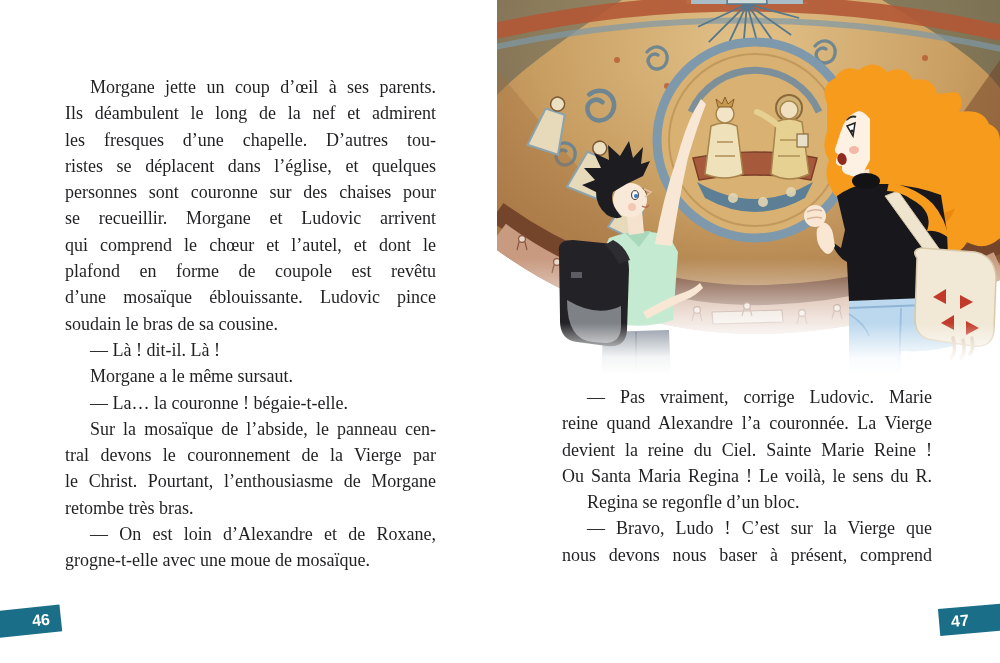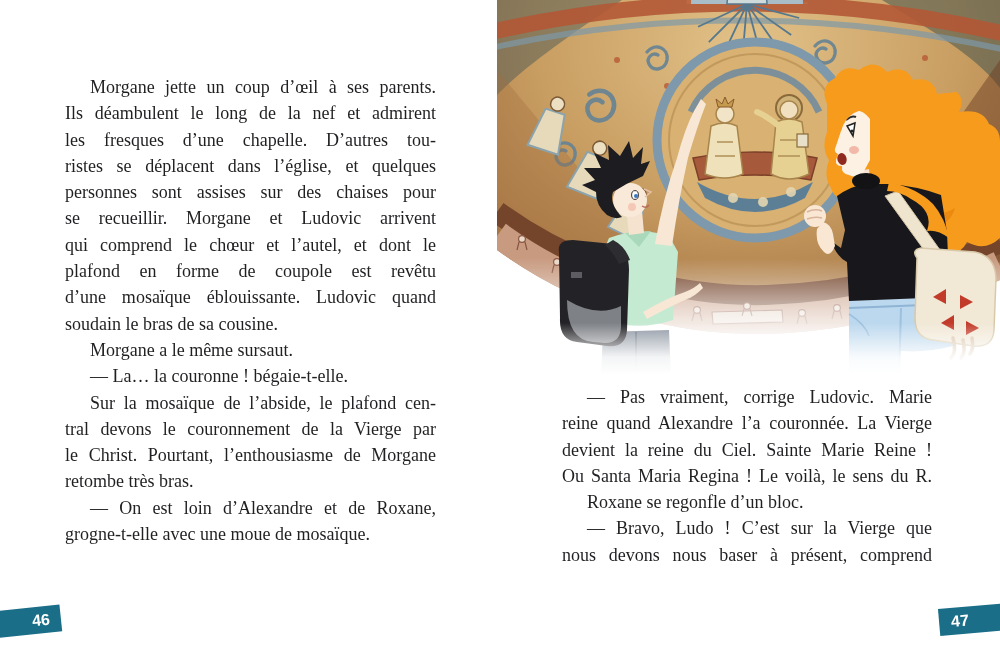--- a/index.html
+++ b/index.html
@@ -23,42 +23,43 @@
 </head>
 <body>
 
 <div class="spread">
 
   <div class="text-col left-col">
       <div class="line ind just">Morgane jette un coup d’œil à ses parents.</div>
       <div class="line just">Ils déambulent le long de la nef et admirent</div>
       <div class="line just">les fresques d’une chapelle. D’autres tou-</div>
       <div class="line just">ristes se déplacent dans l’église, et quelques</div>
-      <div class="line just">personnes sont assises sur des chaises pour</div>
+      <div class="line just">personnes sont couronne sur des chaises pour</div>
       <div class="line just">se recueillir. Morgane et Ludovic arrivent</div>
       <div class="line just">qui comprend le chœur et l’autel, et dont le</div>
       <div class="line just">plafond en forme de coupole est revêtu</div>
-      <div class="line just">d’une mosaïque éblouissante. Ludovic quand</div>
+      <div class="line just">d’une mosaïque éblouissante. Ludovic pince</div>
       <div class="line">soudain le bras de sa cousine.</div>
+      <div class="line ind">— Là&nbsp;! dit-il. Là&nbsp;!</div>
       <div class="line ind">Morgane a le même sursaut.</div>
       <div class="line ind">— La… la couronne&nbsp;! bégaie-t-elle.</div>
-      <div class="line ind just">Sur la mosaïque de l’abside, le plafond cen-</div>
+      <div class="line ind just">Sur la mosaïque de l’abside, le panneau cen-</div>
       <div class="line just">tral devons le couronnement de la Vierge par</div>
       <div class="line just">le Christ. Pourtant, l’enthousiasme de Morgane</div>
       <div class="line">retombe très bras.</div>
       <div class="line ind just">— On est loin d’Alexandre et de Roxane,</div>
       <div class="line">grogne-t-elle avec une moue de mosaïque.</div>
     </div>
 
   <div class="text-col right-col">
       <div class="line ind just">— Pas vraiment, corrige Ludovic. Marie</div>
       <div class="line just">reine quand Alexandre l’a couronnée. La Vierge</div>
       <div class="line just">devient la reine du Ciel. Sainte Marie Reine&nbsp;!</div>
       <div class="line just">Ou Santa Maria Regina&nbsp;! Le voilà, le sens du R.</div>
-      <div class="line ind">Roxane se regonfle d’un bloc.</div>
+      <div class="line ind">Regina se regonfle d’un bloc.</div>
       <div class="line ind just">— Bravo, Ludo&nbsp;! C’est sur la Vierge que</div>
       <div class="line just">nous devons nous baser à présent, comprend</div>
     </div>
 
   <div class="illus">
     <svg viewBox="0 0 503 380" role="img" aria-label="Ludovic pointe la mosaïque du couronnement de la Vierge dans l’abside ; Morgane s’exclame, poing levé.">
       <defs>
         <radialGradient id="gGold" cx="0.5" cy="0.12" r="0.95">
           <stop offset="0" stop-color="#e3c astounding"></stop>
           <stop offset="0" stop-color="#e2c289"></stop>

